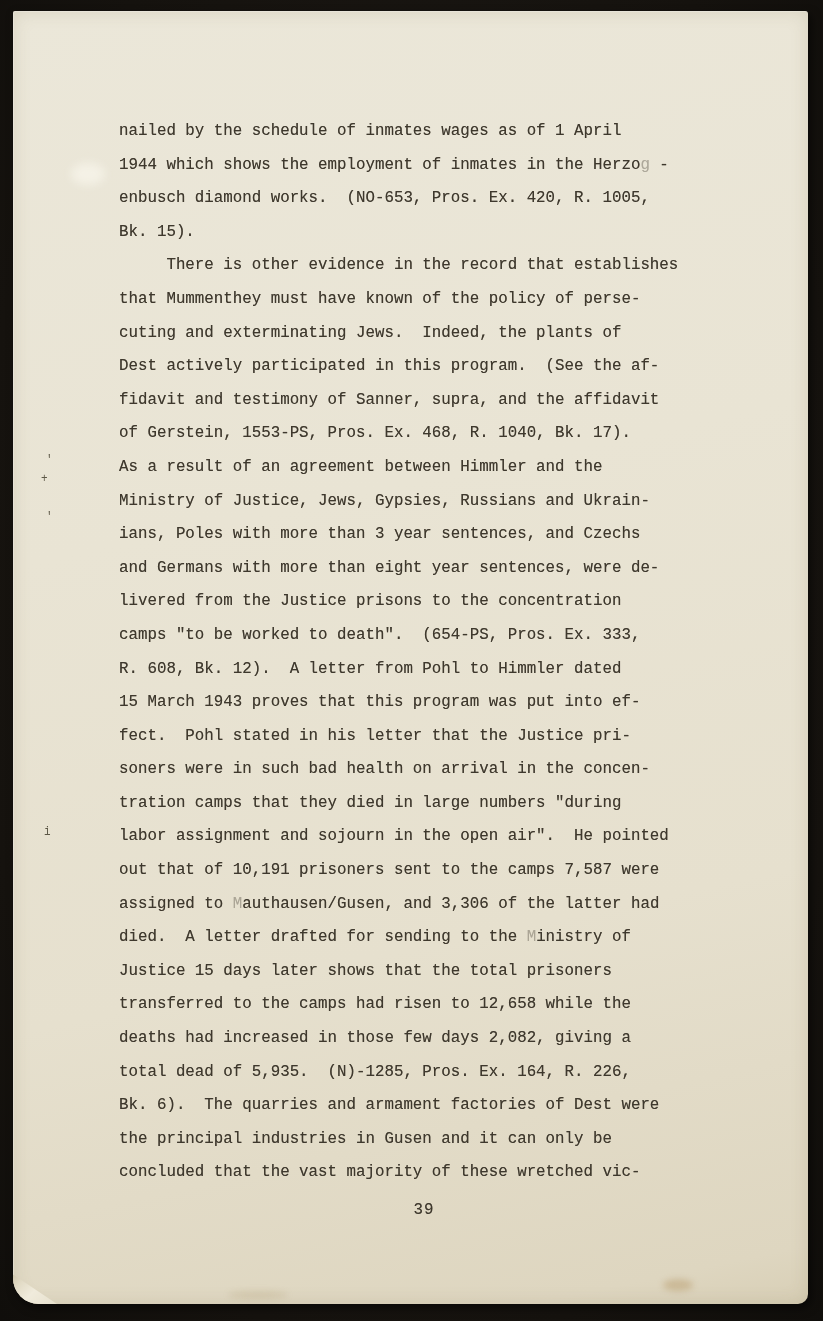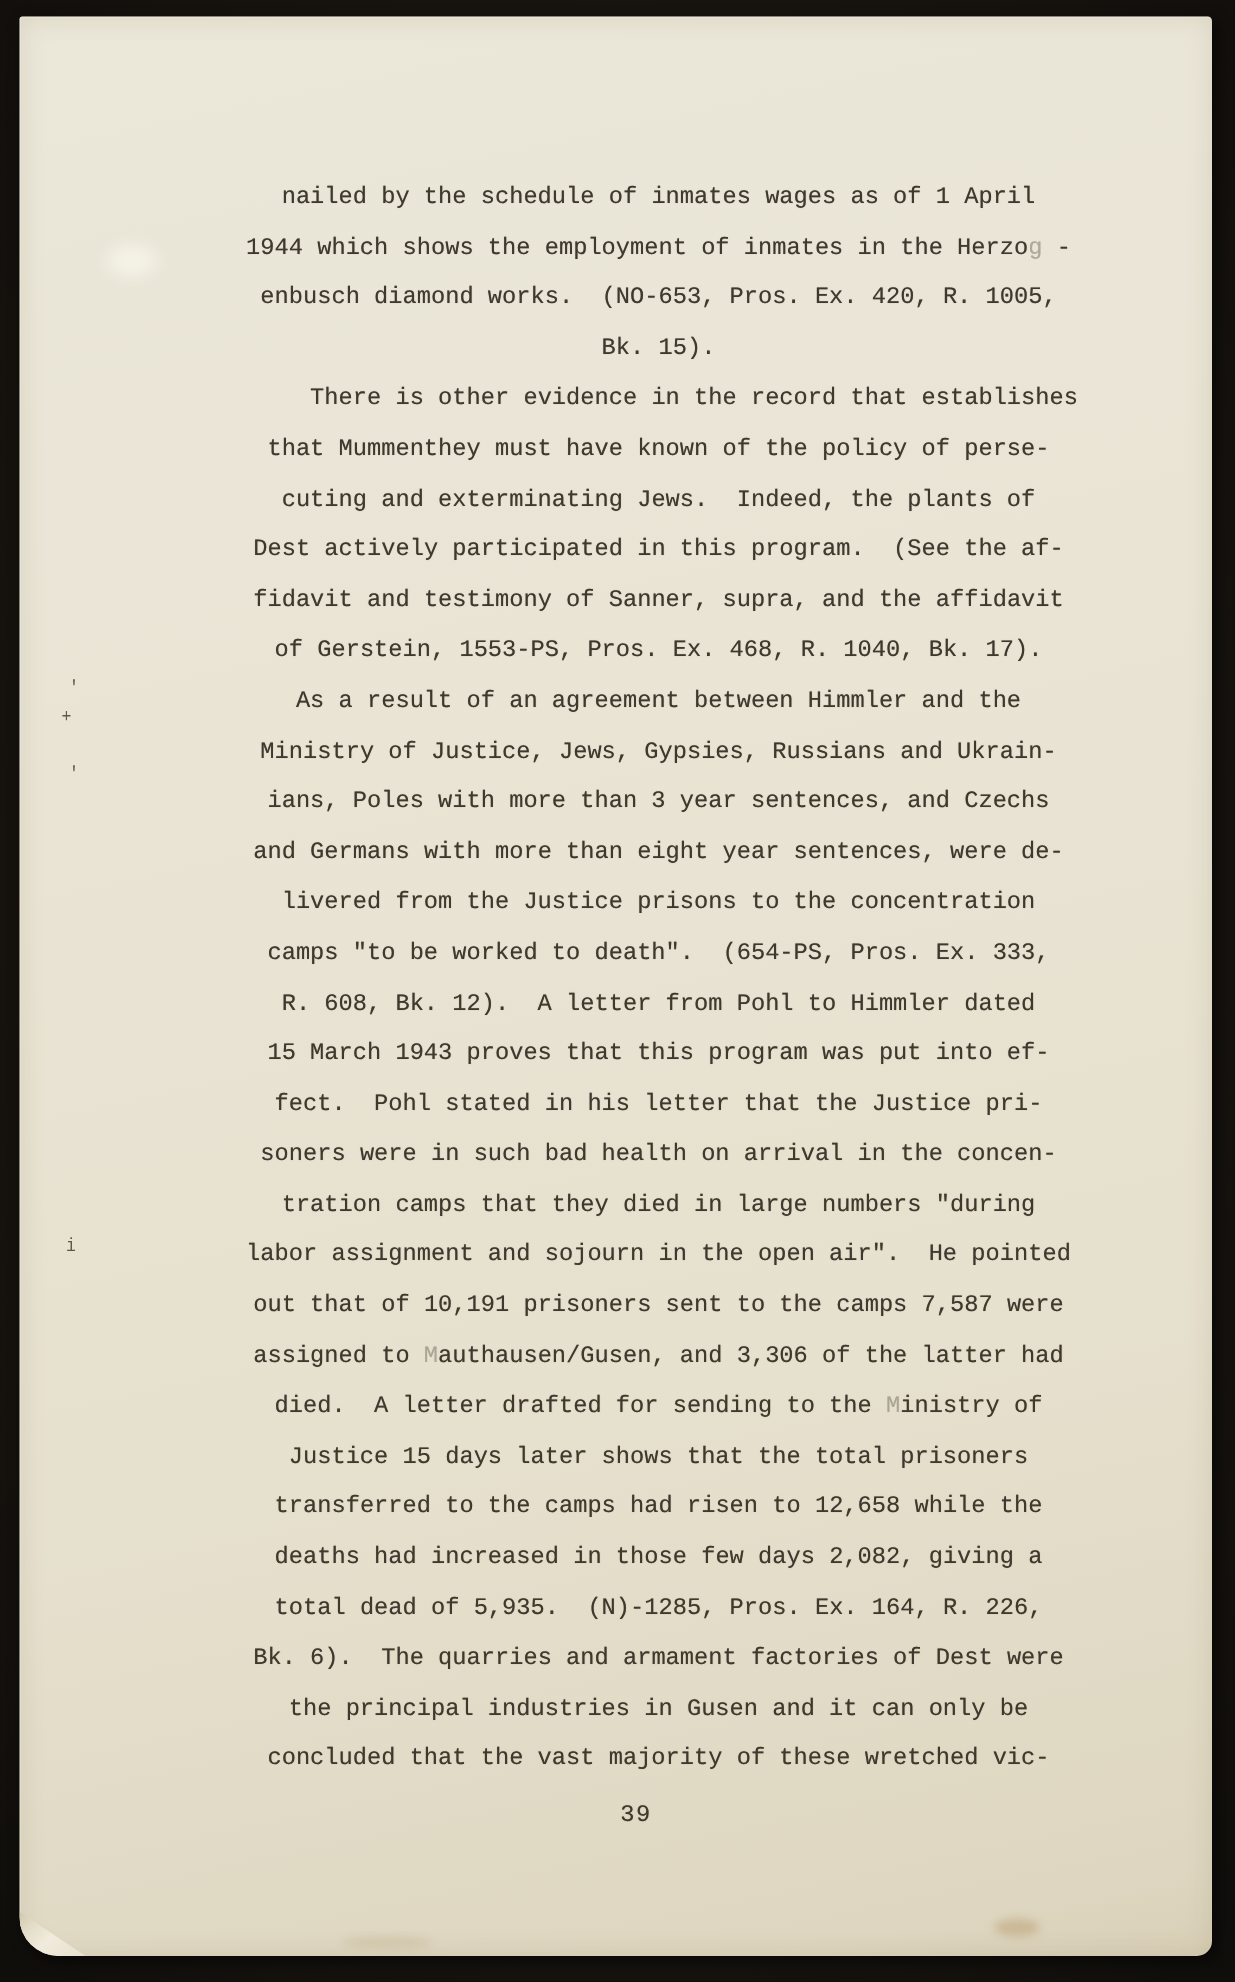--- a/index.html
+++ b/index.html
@@ -14,21 +14,21 @@
     background:linear-gradient(168deg,#ebe7d9 0%,#e9e4d4 38%,#e6e0ce 70%,#ded6c0 96%,#d8cfb6 100%);
     border-radius:2px 3px 10px 26px;
     box-shadow:inset 0 0 18px rgba(120,105,70,.16), inset 1px 1px 0 rgba(255,255,255,.35), 3px 4px 10px rgba(0,0,0,.55);
   }
   .text-block{
     position:absolute;left:106px;top:104px;width:640px;
     font-size:15.8px;line-height:33.6px;
     color:#3e382d;white-space:pre;
     text-shadow:0 0 .5px rgba(62,56,45,.55);
   }
-  .line{height:33.6px;text-align:center;}
+  .line{height:33.6px;}
   .faint{opacity:.35;}
   .page-number{
     position:absolute;left:15px;right:0;top:1183px;text-align:center;
     font-size:15.8px;line-height:33.6px;color:#3e382d;
     padding-left:12px;letter-spacing:1px;
     text-shadow:0 0 .5px rgba(62,56,45,.55);
   }
   .margin-marks{position:absolute;inset:0;}
   .mark{
     position:absolute;font-size:11px;line-height:11px;color:#45402f;

